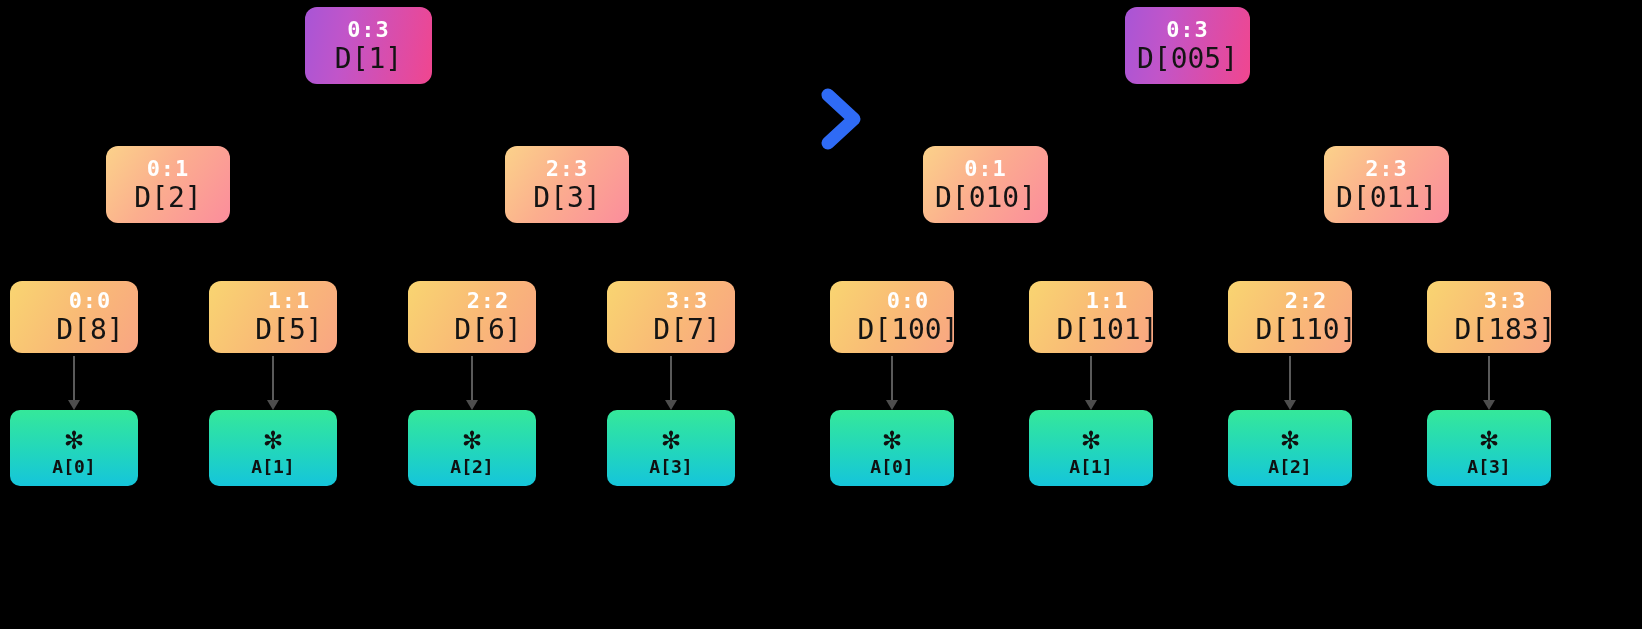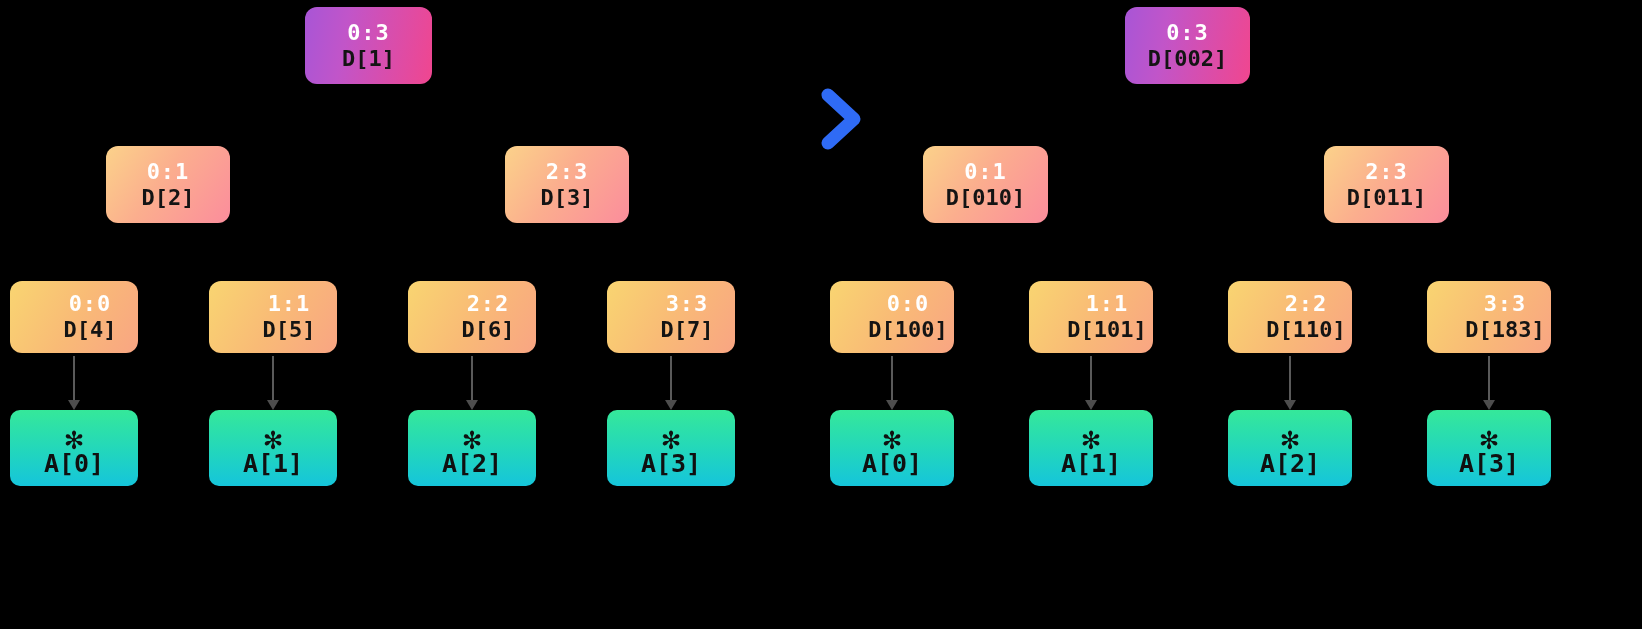--- a/index.html
+++ b/index.html
@@ -37,22 +37,22 @@
     color: #ffffff;
     font-size: 22px;
     font-weight: 700;
     line-height: 1;
     letter-spacing: 1px;
     margin-bottom: 4px;
     white-space: nowrap;
   }
   .node .label {
     color: #141414;
-    font-size: 22px;
-    font-weight: 700;
+    font-size: 28px;
+    font-weight: 400;
     line-height: 1;
     letter-spacing: 0px;
     white-space: nowrap;
   }
 
   
   .lvl1 {
     background: linear-gradient(100deg, #a855d6 0%, #c155c9 32%, #f0468f 100%);
   }
   
@@ -72,21 +72,21 @@
     padding-top: 14px;
   }
   .acell .star {
     color: #101010;
     font-size: 30px;
     font-weight: 700;
     line-height: 1;
   }
   .acell .aname {
     color: #101010;
-    font-size: 25px;
+    font-size: 18px;
     font-weight: 700;
     line-height: 1;
     position: absolute;
     bottom: 10px;
     white-space: nowrap;
   }
 
   
   .connector {
     position: absolute;
@@ -131,21 +131,21 @@
     <span class="range">0:1</span>
     <span class="label">D[2]</span>
   </div>
   <div class="node lvl2" style="left:505px; top:146px; width:124px; height:77px;">
     <span class="range">2:3</span>
     <span class="label">D[3]</span>
   </div>
 
   <div class="node lvl3" style="left:10px; top:281px; width:128px; height:72px;">
     <span class="range">0:0</span>
-    <span class="label">D[4]</span>
+    <span class="label">D[8]</span>
   </div>
   <div class="node lvl3" style="left:209px; top:281px; width:128px; height:72px;">
     <span class="range">1:1</span>
     <span class="label">D[5]</span>
   </div>
   <div class="node lvl3" style="left:408px; top:281px; width:128px; height:72px;">
     <span class="range">2:2</span>
     <span class="label">D[6]</span>
   </div>
   <div class="node lvl3" style="left:607px; top:281px; width:128px; height:72px;">
@@ -194,21 +194,21 @@
         <stop offset="55%" stop-color="#3a4ae8"></stop>
         <stop offset="100%" stop-color="#2f6bf5"></stop>
       </linearGradient>
     </defs>
     <line x1="6" y1="31" x2="126" y2="31" stroke="url(#arrowGrad)" stroke-width="13" stroke-linecap="butt"></line>
     <polyline points="110,7 136,31 110,55" fill="none" stroke="#2f6bf5" stroke-width="13" stroke-linecap="round" stroke-linejoin="round"></polyline>
   </svg>
 
   <div class="node lvl1" style="left:1125px; top:7px; width:125px; height:77px;">
     <span class="range">0:3</span>
-    <span class="label">D[002]</span>
+    <span class="label">D[005]</span>
   </div>
 
   <div class="node lvl2" style="left:923px; top:146px; width:125px; height:77px;">
     <span class="range">0:1</span>
     <span class="label">D[010]</span>
   </div>
   <div class="node lvl2" style="left:1324px; top:146px; width:125px; height:77px;">
     <span class="range">2:3</span>
     <span class="label">D[011]</span>
   </div>

